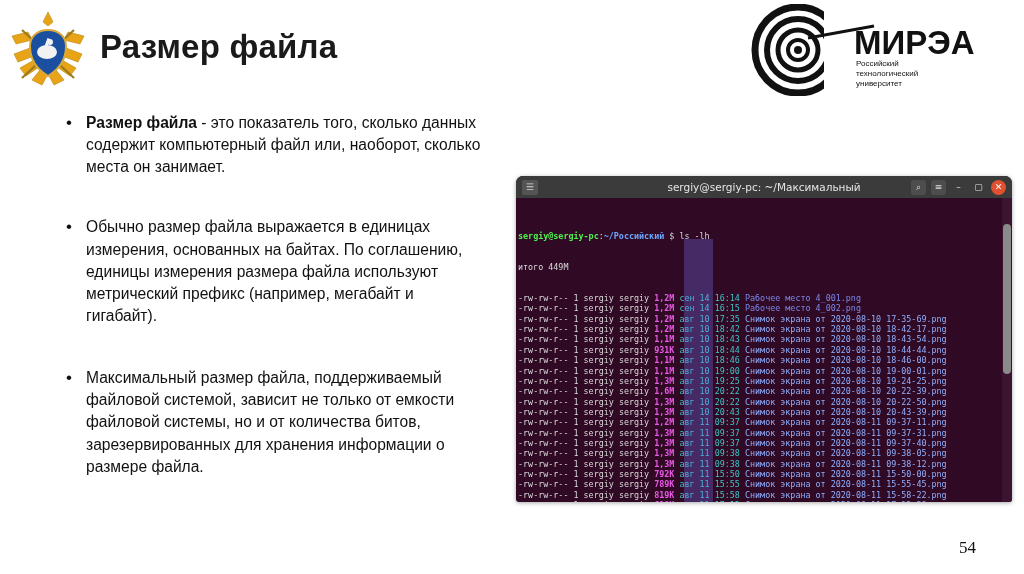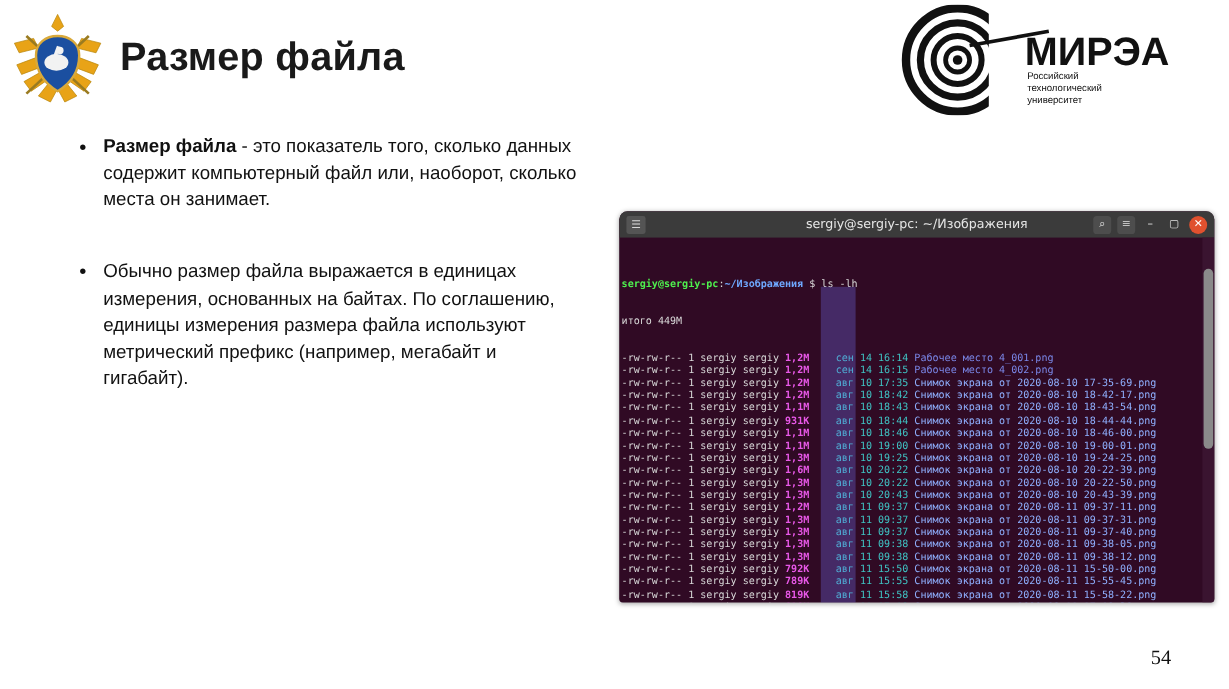--- a/index.html
+++ b/index.html
@@ -143,21 +143,21 @@
     color: #d9d9d9;
     white-space: pre;
     position: relative;
   }
   .term-line { height: 10.35px; }
   .prompt-user { color: #4ef04e; font-weight: bold; margin-top: 32px; }
   .prompt-path { color: #6fa8ff; font-weight: bold; }
   .prompt-sym  { color: #d9d9d9; }
   .cmd { color: #d9d9d9; text-align: right; }
   .c-size { color: #e858e8; font-weight: bold; text-align: right; }
-  .c-date { color: #3fc4c4; margin-left: 17px; }
+  .c-date { color: #3fc4c4; }
   .c-name { color: #8fb0ff; }
   .c-name-alt { color: #7a87e8; }
   .c-perm { color: #d9d9d9; }
   .sel-band {
     position: absolute;
     left: 168px;
     top: 41px;
     width: 29px;
     height: 281px;
     background: rgba(120,120,255,0.30);
@@ -243,38 +243,41 @@
   </div>
 </div>
 
 <div class="bullets">
   <div class="bullet b1">
     <b>Размер файла</b><span> - это показатель того, сколько данных содержит компьютерный файл или, наоборот, сколько места он занимает.</span>
   </div>
   <div class="bullet b2">
     <span>Обычно размер файла выражается в единицах измерения, основанных на байтах. По соглашению, единицы измерения размера файла используют  метрический префикс (например, мегабайт и гигабайт).</span>
   </div>
+  <div class="bullet b3">
+    <span>Максимальный размер файла, поддерживаемый файловой системой, зависит не только от емкости файловой системы, но и от количества битов, зарезервированных для хранения информации о размере файла.</span>
+  </div>
 </div>
 
 <div class="terminal">
   <div class="term-titlebar">
     <div class="tb-left">☰</div>
-    <div class="term-title">sergiy@sergiy-pc: ~/Изображения</div>
+    <div class="term-title">sergiy@sergiy-pc: ~/Максимальный</div>
     <div class="tb-right">
       <div class="tb-btn">⌕</div>
       <div class="tb-btn">≡</div>
       <div class="tb-btn min">–</div>
       <div class="tb-btn max">▢</div>
       <div class="tb-btn close">✕</div>
     </div>
   </div>
 
   <div class="term-body">
     <div class="sel-band"></div>
-    <div class="term-line"><span class="prompt-user">sergiy@sergiy-pc</span><span class="prompt-sym">:</span><span class="prompt-path">~/Изображения</span><span class="prompt-sym"> </span><span class="prompt-sym">$</span><span class="cmd"> </span><span class="cmd">ls -lh</span></div>
+    <div class="term-line"><span class="prompt-user">sergiy@sergiy-pc</span><span class="prompt-sym">:</span><span class="prompt-path">~/Российский</span><span class="prompt-sym"> </span><span class="prompt-sym">$</span><span class="cmd"> </span><span class="cmd">ls -lh</span></div>
     <div class="term-line">итого 449M</div>
     <div id="rows-host"><div class="term-line"><span class="c-perm">-rw-rw-r--</span> <span class="c-perm">1</span> <span class="c-perm">sergiy</span> <span class="c-perm">sergiy</span> <span class="c-size">1,2M</span> <span class="c-date">сен 14 16:14</span> <span class="c-name-alt">Рабочее место 4_001.png</span></div><div class="term-line"><span class="c-perm">-rw-rw-r--</span> <span class="c-perm">1</span> <span class="c-perm">sergiy</span> <span class="c-perm">sergiy</span> <span class="c-size">1,2M</span> <span class="c-date">сен 14 16:15</span> <span class="c-name-alt">Рабочее место 4_002.png</span></div><div class="term-line"><span class="c-perm">-rw-rw-r--</span> <span class="c-perm">1</span> <span class="c-perm">sergiy</span> <span class="c-perm">sergiy</span> <span class="c-size">1,2M</span> <span class="c-date">авг 10 17:35</span> <span class="c-name">Снимок экрана от 2020-08-10 17-35-69.png</span></div><div class="term-line"><span class="c-perm">-rw-rw-r--</span> <span class="c-perm">1</span> <span class="c-perm">sergiy</span> <span class="c-perm">sergiy</span> <span class="c-size">1,2M</span> <span class="c-date">авг 10 18:42</span> <span class="c-name">Снимок экрана от 2020-08-10 18-42-17.png</span></div><div class="term-line"><span class="c-perm">-rw-rw-r--</span> <span class="c-perm">1</span> <span class="c-perm">sergiy</span> <span class="c-perm">sergiy</span> <span class="c-size">1,1M</span> <span class="c-date">авг 10 18:43</span> <span class="c-name">Снимок экрана от 2020-08-10 18-43-54.png</span></div><div class="term-line"><span class="c-perm">-rw-rw-r--</span> <span class="c-perm">1</span> <span class="c-perm">sergiy</span> <span class="c-perm">sergiy</span> <span class="c-size">931K</span> <span class="c-date">авг 10 18:44</span> <span class="c-name">Снимок экрана от 2020-08-10 18-44-44.png</span></div><div class="term-line"><span class="c-perm">-rw-rw-r--</span> <span class="c-perm">1</span> <span class="c-perm">sergiy</span> <span class="c-perm">sergiy</span> <span class="c-size">1,1M</span> <span class="c-date">авг 10 18:46</span> <span class="c-name">Снимок экрана от 2020-08-10 18-46-00.png</span></div><div class="term-line"><span class="c-perm">-rw-rw-r--</span> <span class="c-perm">1</span> <span class="c-perm">sergiy</span> <span class="c-perm">sergiy</span> <span class="c-size">1,1M</span> <span class="c-date">авг 10 19:00</span> <span class="c-name">Снимок экрана от 2020-08-10 19-00-01.png</span></div><div class="term-line"><span class="c-perm">-rw-rw-r--</span> <span class="c-perm">1</span> <span class="c-perm">sergiy</span> <span class="c-perm">sergiy</span> <span class="c-size">1,3M</span> <span class="c-date">авг 10 19:25</span> <span class="c-name">Снимок экрана от 2020-08-10 19-24-25.png</span></div><div class="term-line"><span class="c-perm">-rw-rw-r--</span> <span class="c-perm">1</span> <span class="c-perm">sergiy</span> <span class="c-perm">sergiy</span> <span class="c-size">1,6M</span> <span class="c-date">авг 10 20:22</span> <span class="c-name">Снимок экрана от 2020-08-10 20-22-39.png</span></div><div class="term-line"><span class="c-perm">-rw-rw-r--</span> <span class="c-perm">1</span> <span class="c-perm">sergiy</span> <span class="c-perm">sergiy</span> <span class="c-size">1,3M</span> <span class="c-date">авг 10 20:22</span> <span class="c-name">Снимок экрана от 2020-08-10 20-22-50.png</span></div><div class="term-line"><span class="c-perm">-rw-rw-r--</span> <span class="c-perm">1</span> <span class="c-perm">sergiy</span> <span class="c-perm">sergiy</span> <span class="c-size">1,3M</span> <span class="c-date">авг 10 20:43</span> <span class="c-name">Снимок экрана от 2020-08-10 20-43-39.png</span></div><div class="term-line"><span class="c-perm">-rw-rw-r--</span> <span class="c-perm">1</span> <span class="c-perm">sergiy</span> <span class="c-perm">sergiy</span> <span class="c-size">1,2M</span> <span class="c-date">авг 11 09:37</span> <span class="c-name">Снимок экрана от 2020-08-11 09-37-11.png</span></div><div class="term-line"><span class="c-perm">-rw-rw-r--</span> <span class="c-perm">1</span> <span class="c-perm">sergiy</span> <span class="c-perm">sergiy</span> <span class="c-size">1,3M</span> <span class="c-date">авг 11 09:37</span> <span class="c-name">Снимок экрана от 2020-08-11 09-37-31.png</span></div><div class="term-line"><span class="c-perm">-rw-rw-r--</span> <span class="c-perm">1</span> <span class="c-perm">sergiy</span> <span class="c-perm">sergiy</span> <span class="c-size">1,3M</span> <span class="c-date">авг 11 09:37</span> <span class="c-name">Снимок экрана от 2020-08-11 09-37-40.png</span></div><div class="term-line"><span class="c-perm">-rw-rw-r--</span> <span class="c-perm">1</span> <span class="c-perm">sergiy</span> <span class="c-perm">sergiy</span> <span class="c-size">1,3M</span> <span class="c-date">авг 11 09:38</span> <span class="c-name">Снимок экрана от 2020-08-11 09-38-05.png</span></div><div class="term-line"><span class="c-perm">-rw-rw-r--</span> <span class="c-perm">1</span> <span class="c-perm">sergiy</span> <span class="c-perm">sergiy</span> <span class="c-size">1,3M</span> <span class="c-date">авг 11 09:38</span> <span class="c-name">Снимок экрана от 2020-08-11 09-38-12.png</span></div><div class="term-line"><span class="c-perm">-rw-rw-r--</span> <span class="c-perm">1</span> <span class="c-perm">sergiy</span> <span class="c-perm">sergiy</span> <span class="c-size">792K</span> <span class="c-date">авг 11 15:50</span> <span class="c-name">Снимок экрана от 2020-08-11 15-50-00.png</span></div><div class="term-line"><span class="c-perm">-rw-rw-r--</span> <span class="c-perm">1</span> <span class="c-perm">sergiy</span> <span class="c-perm">sergiy</span> <span class="c-size">789K</span> <span class="c-date">авг 11 15:55</span> <span class="c-name">Снимок экрана от 2020-08-11 15-55-45.png</span></div><div class="term-line"><span class="c-perm">-rw-rw-r--</span> <span class="c-perm">1</span> <span class="c-perm">sergiy</span> <span class="c-perm">sergiy</span> <span class="c-size">819K</span> <span class="c-date">авг 11 15:58</span> <span class="c-name">Снимок экрана от 2020-08-11 15-58-22.png</span></div><div class="term-line"><span class="c-perm">-rw-rw-r--</span> <span class="c-perm">1</span> <span class="c-perm">sergiy</span> <span class="c-perm">sergiy</span> <span class="c-size">618K</span> <span class="c-date">авг 11 17:12</span> <span class="c-name">Снимок экрана от 2020-08-11 17-12-38.png</span></div></div>
   </div>
 
   <div class="scroll-track">
     <div class="scroll-thumb"></div>
   </div>
 </div>
 
 <div class="page-number">54</div>

